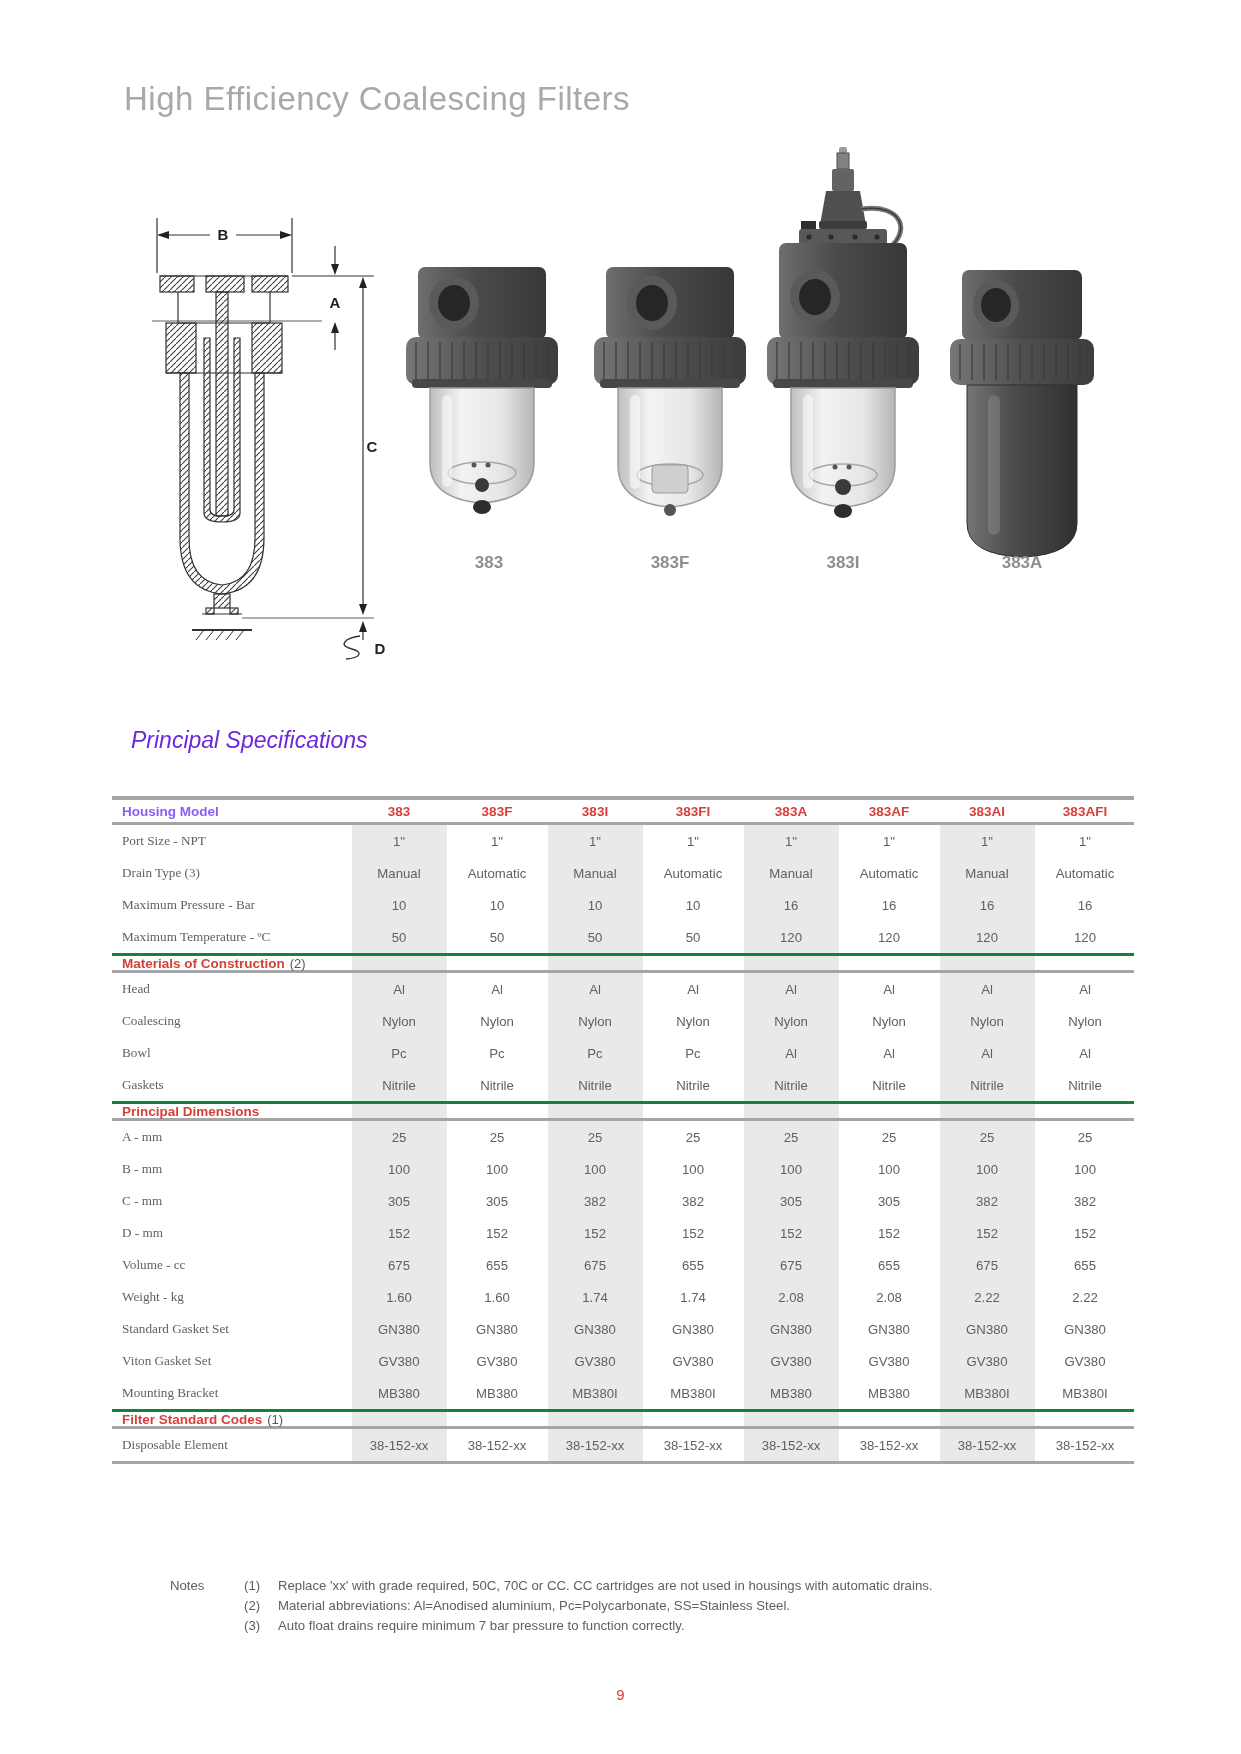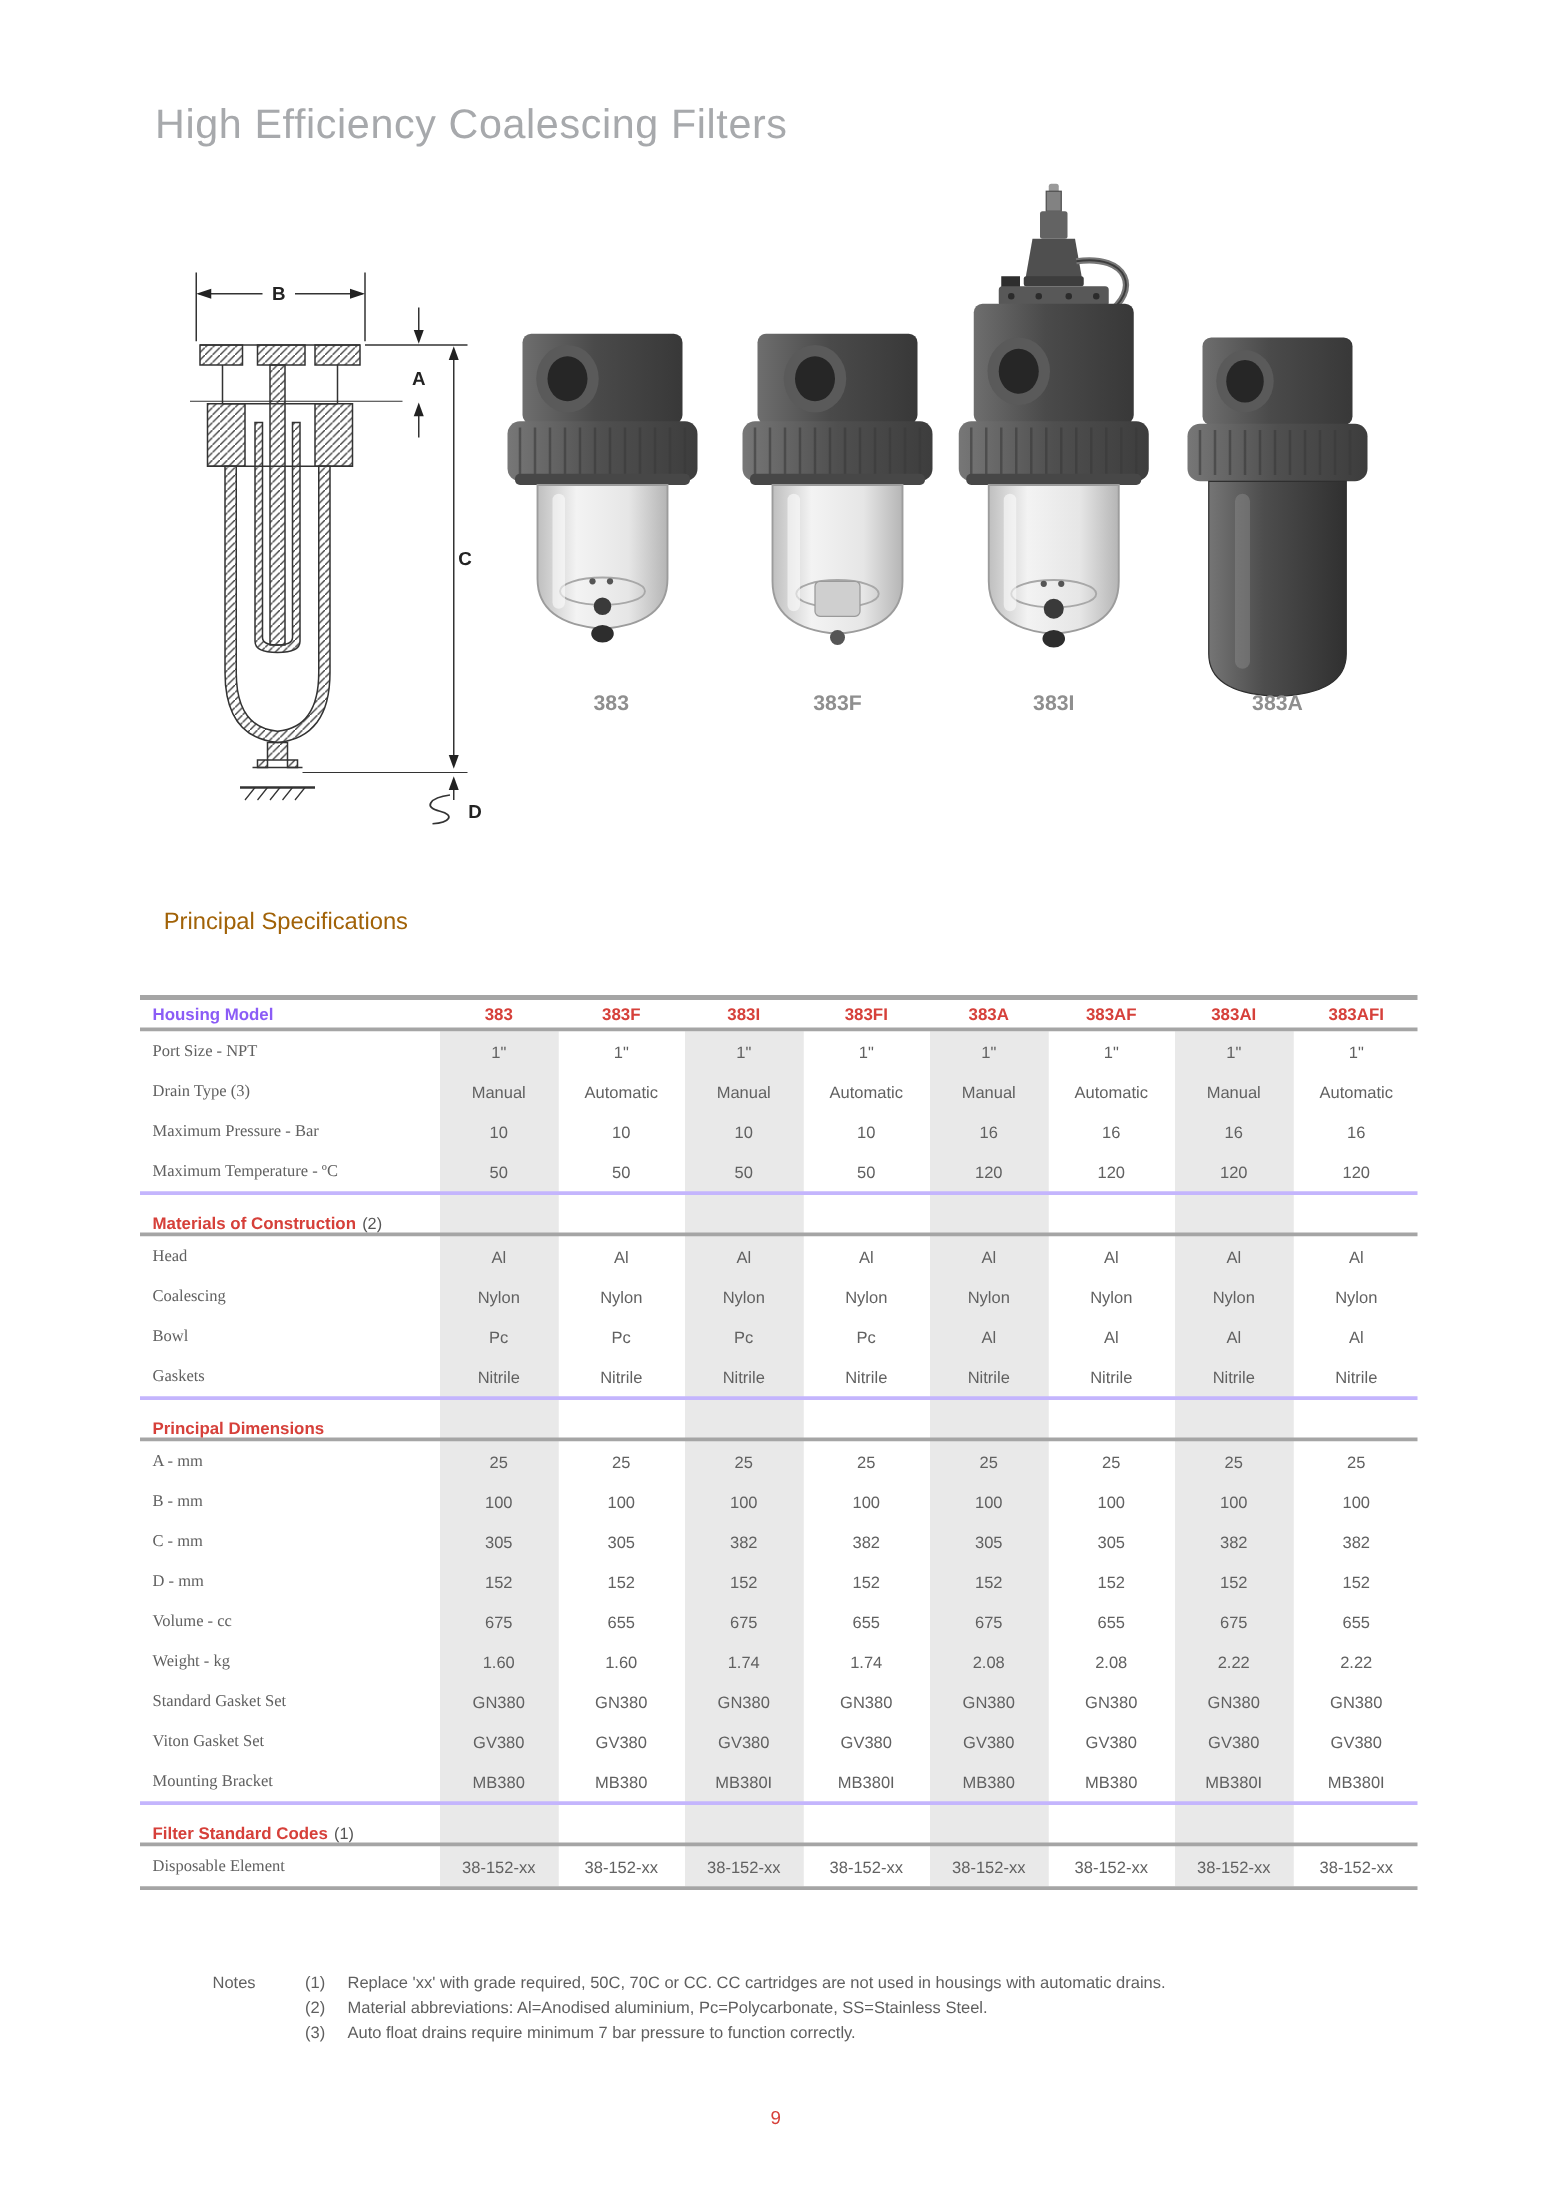--- a/index.html
+++ b/index.html
@@ -9,43 +9,43 @@
     background:#ffffff;
     font-family:"Liberation Sans", sans-serif;
     overflow:hidden;
   }
   .title{
     position:absolute;left:124px;top:80px;
     font-size:33px;font-weight:normal;color:#a7a9ac;letter-spacing:0.5px;
   }
   .spec-heading{
     position:absolute;left:131px;top:727px;
-    font-size:19px;color:#a16207;
+    font-size:23px;color:#6d28d9;font-style:italic;
   }
   
   .photos{position:absolute;left:380px;top:140px;width:730px;height:440px;}
   .plabel{
     position:absolute;top:553px;width:140px;text-align:center;
     font-size:17px;font-weight:bold;color:#8f8f8f;
   }
   
   .drawing{position:absolute;left:122px;top:188px;width:274px;height:472px;}
   
   .tbl{position:absolute;left:112px;top:796px;width:1022px;}
   .stripe{position:absolute;top:29px;bottom:3px;width:95px;background:#e9e9e9;z-index:0;}
   .thead{position:relative;z-index:1;display:flex;align-items:center;height:22px;
          border-top:4px solid #a5a5a5;border-bottom:3px solid #a5a5a5;}
   .hlabel{width:238px;padding-left:10px;box-sizing:border-box;
           font-size:13.5px;font-weight:bold;color:#8b5cf6;}
   .hcol{width:98px;text-align:center;font-size:13.5px;font-weight:bold;color:#d6403a;}
   .trow{position:relative;z-index:1;display:flex;align-items:center;height:32px;}
   .tlabel{width:238px;padding-left:10px;box-sizing:border-box;font-size:13.2px;color:#616161;font-family:Liberation Serif, serif;}
   .tval{width:98px;text-align:center;font-size:13.2px;color:#616161;}
-  .tsection{position:relative;z-index:1;display:flex;align-items:flex-end;height:36px;
-            border-top:3px solid #c4b5fd;border-bottom:3px solid #a5a5a5;
+  .tsection{position:relative;z-index:1;display:flex;align-items:flex-start;height:20px;
+            border-top:3px solid #15803d;border-bottom:3px solid #a5a5a5;
             padding-left:10px;box-sizing:border-box;}
   .seclabel{font-size:13.5px;font-weight:bold;color:#d6403a;}
   .secnote{font-size:13px;color:#555555;margin-left:5px;}
   .bottomrule{position:relative;z-index:1;height:0;border-bottom:3px solid #a5a5a5;}
   
   .notes{position:absolute;left:122px;top:1576px;display:flex;
          font-size:13.2px;color:#5f5f5f;line-height:20px;margin-left:48px;}
   .notes-label{width:74px;}
   .note-item{display:flex;}
   .nnum{width:34px;flex:none;}

